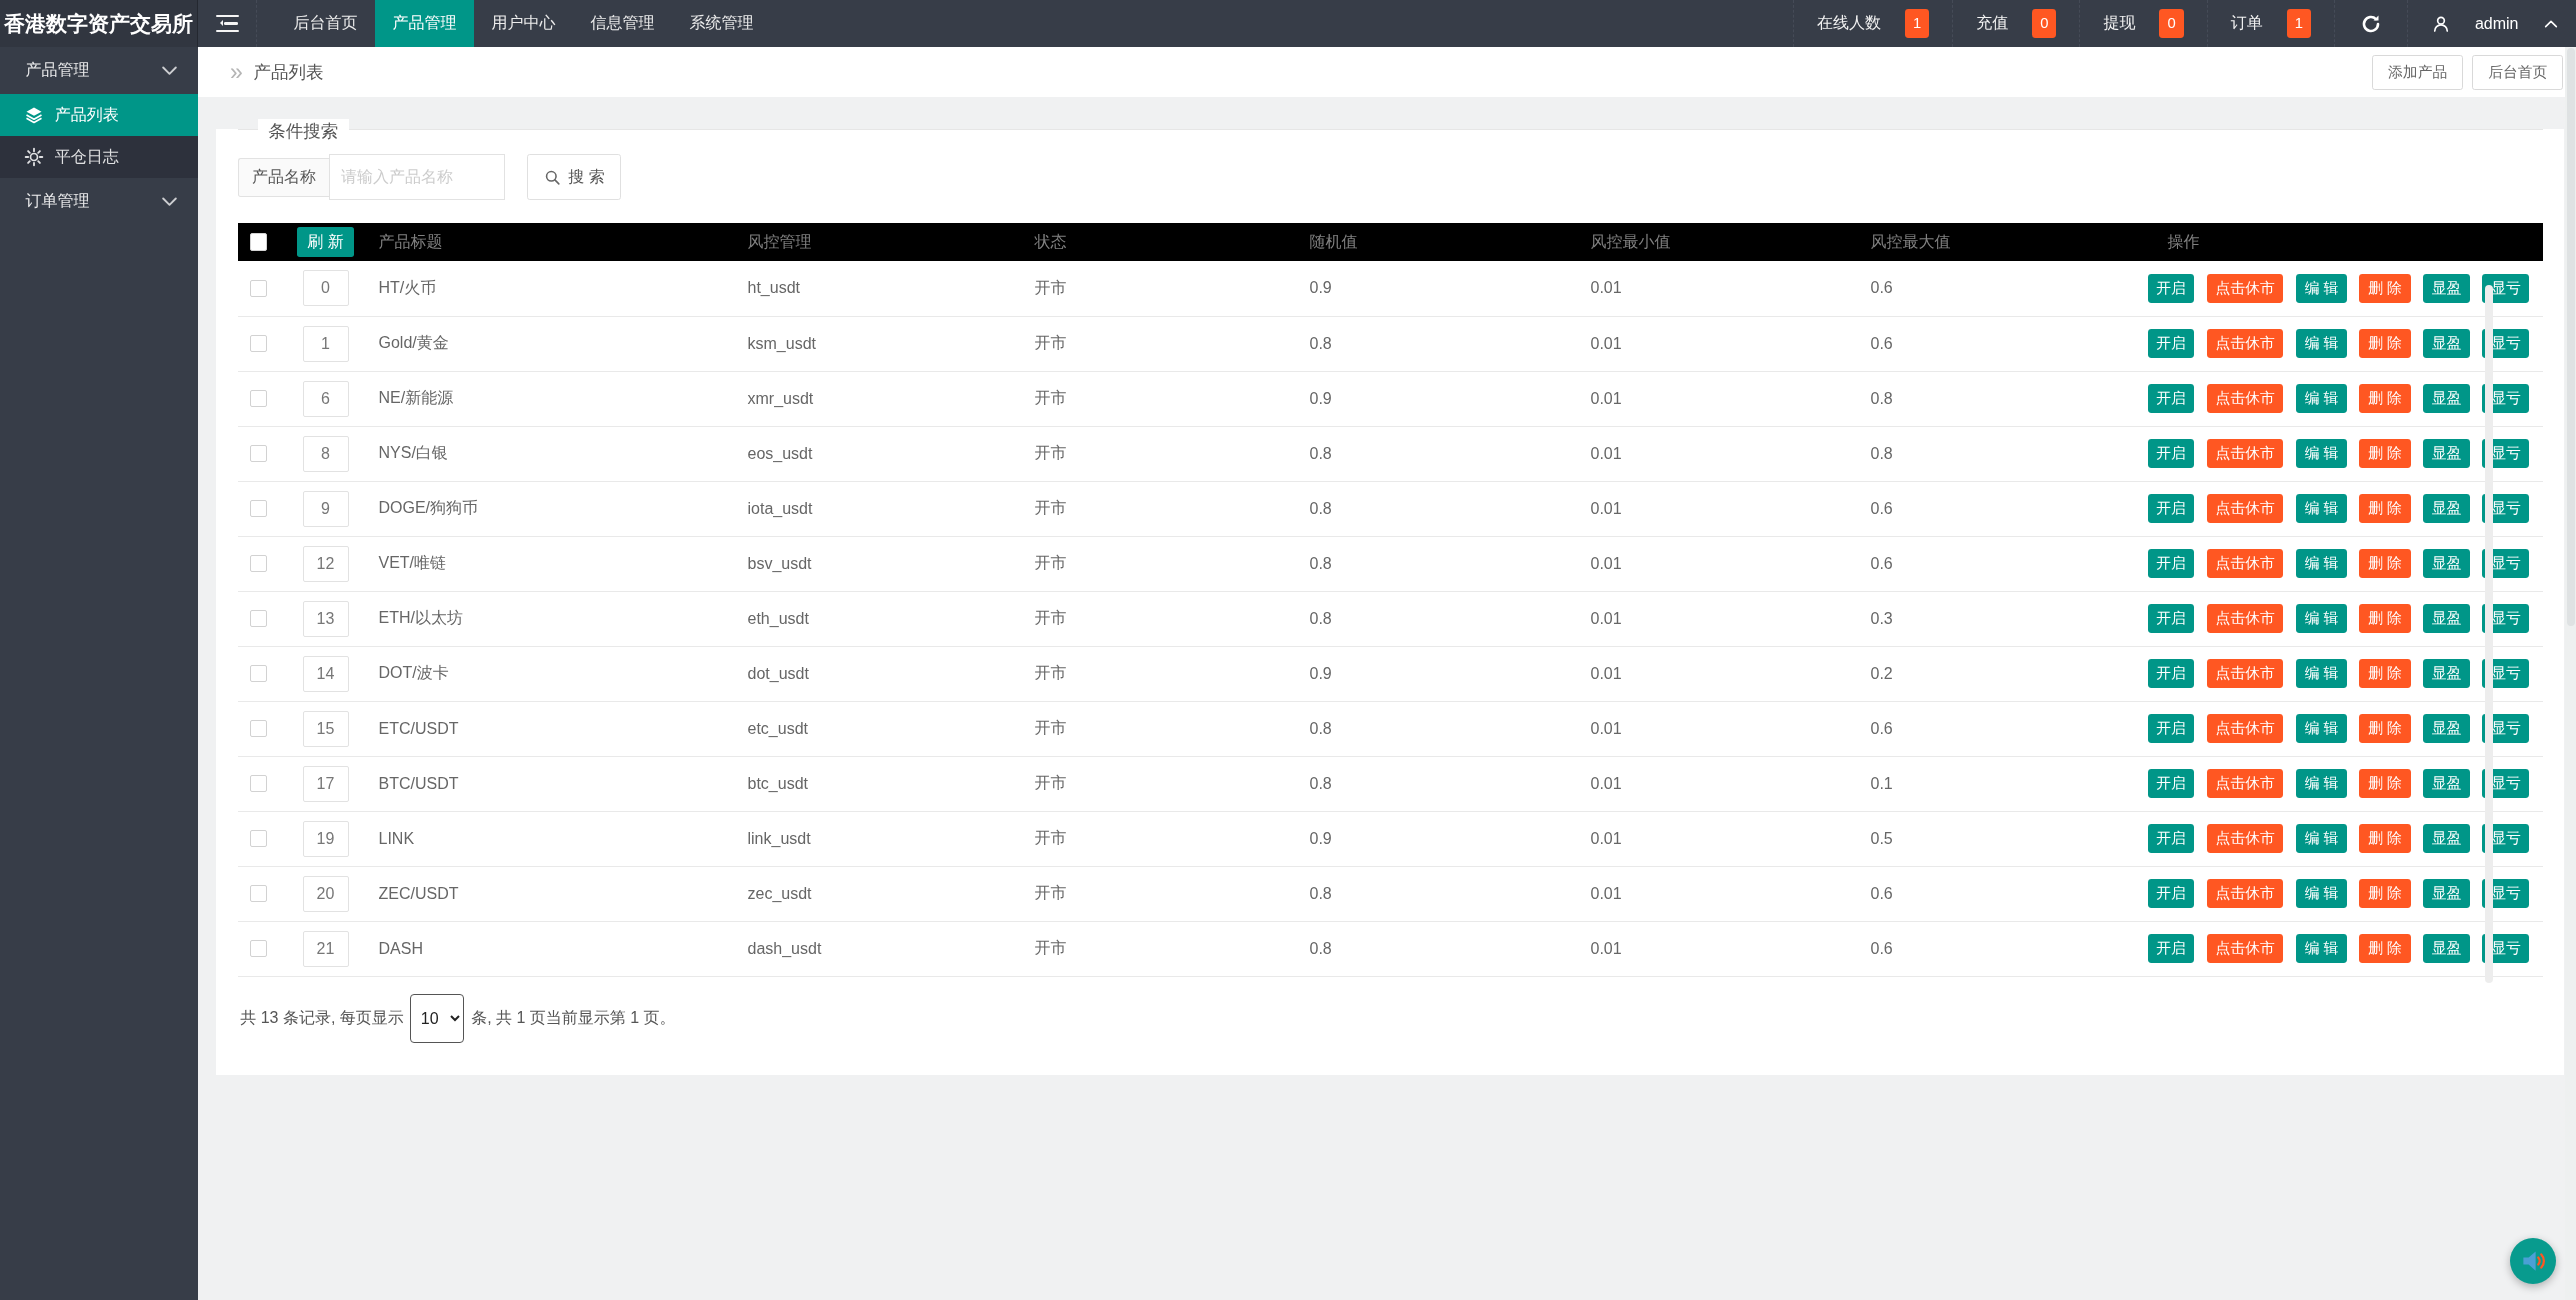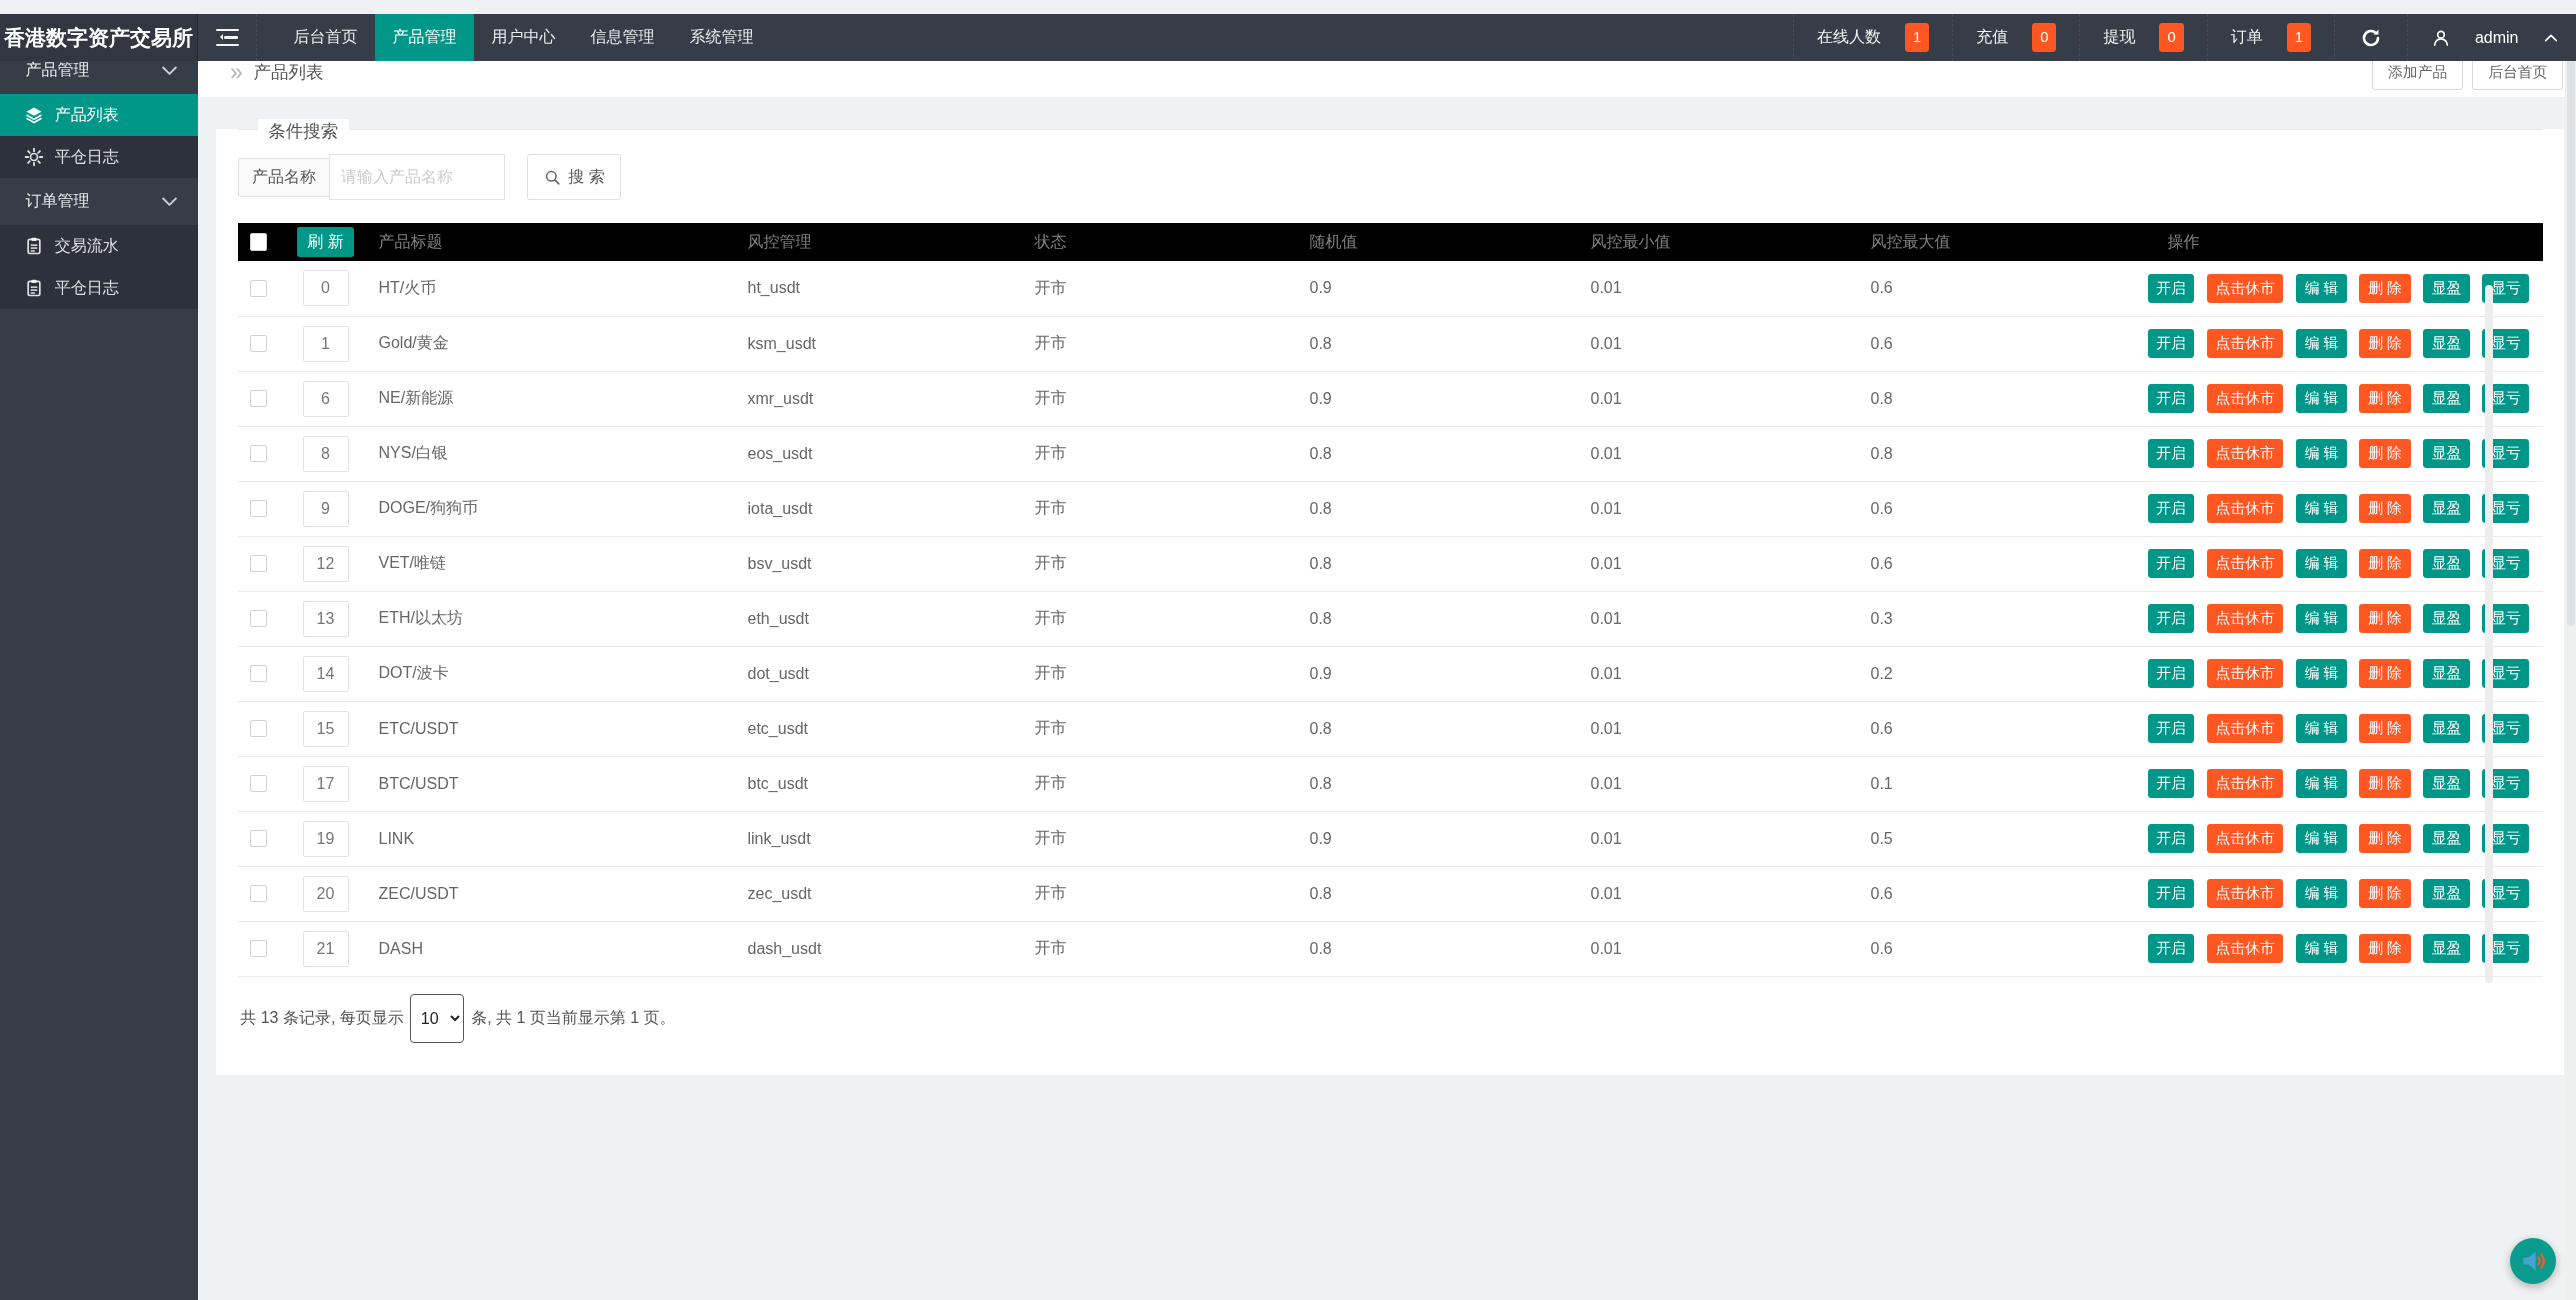--- a/index.html
+++ b/index.html
@@ -3,21 +3,21 @@
 <meta charset="utf-8">
 <style>
   * { margin:0; padding:0; box-sizing:border-box; }
   html,body { width:2576px; height:1301px; overflow:hidden; }
   body {
     font-family:"Liberation Sans","DejaVu Sans",sans-serif;
     background:#f0f1f2; color:#666; position:relative;
   }
   
   .navbar {
-    position:absolute; top:14px; left:0; right:0; height:47px;
+    position:absolute; top:0; left:0; right:0; height:47px;
     background:#373d48; display:flex; align-items:stretch; z-index:10;
   }
   .brand {
     width:198px; background:#313640; border-right:0.7px solid rgba(0,0,0,.25);
     color:#fff; font-size:21px; font-weight:bold; display:flex;
     align-items:center; justify-content:center; white-space:nowrap;
   }
   .hamburger {
     width:59px; display:flex; align-items:center; justify-content:center;
     border-right:0.7px dashed #454b57; cursor:pointer;
@@ -267,46 +267,20 @@
       <span>平仓日志</span>
     </div>
   </div>
   <div class="side-group-header">
     <span>订单管理</span>
     <span class="grow"></span>
     <svg width="19" height="13.4" viewBox="0 0 24 16">
       <polyline points="4,4 12,12 20,4" fill="none" stroke="rgba(255,255,255,.75)" stroke-width="2.4" stroke-linecap="round" stroke-linejoin="round"></polyline>
     </svg>
   </div>
-  <div class="side-children">
-    <div class="side-item">
-      <svg class="side-icon" viewBox="0 0 24 24">
-        <rect x="5" y="4" width="14" height="17" rx="2" fill="none" stroke="rgba(255,255,255,.85)" stroke-width="2"></rect>
-        <rect x="9" y="2" width="6" height="4" rx="1" fill="rgba(255,255,255,.85)"></rect>
-        <g stroke="rgba(255,255,255,.85)" stroke-width="1.8">
-            <line x1="8" y1="11" x2="16" y2="11"></line>
-            <line x1="8" y1="14.5" x2="16" y2="14.5"></line>
-            <line x1="8" y1="18" x2="13" y2="18"></line>
-          </g>
-      </svg>
-      <span>交易流水</span>
-    </div>
-    <div class="side-item">
-      <svg class="side-icon" viewBox="0 0 24 24">
-        <rect x="5" y="4" width="14" height="17" rx="2" fill="none" stroke="rgba(255,255,255,.85)" stroke-width="2"></rect>
-        <rect x="9" y="2" width="6" height="4" rx="1" fill="rgba(255,255,255,.85)"></rect>
-        <g stroke="rgba(255,255,255,.85)" stroke-width="1.8">
-            <line x1="8" y1="11" x2="16" y2="11"></line>
-            <line x1="8" y1="14.5" x2="16" y2="14.5"></line>
-            <line x1="8" y1="18" x2="13" y2="18"></line>
-          </g>
-      </svg>
-      <span>平仓日志</span>
-    </div>
-  </div>
 </aside>
 
 <div class="main">
   <div class="breadcrumb-bar">
     <span class="crumb-sep">»</span>
     <span class="crumb-title">产品列表</span>
     <div class="bar-actions">
       <button class="ghost-btn">添加产品</button>
       <button class="ghost-btn">后台首页</button>
     </div>

